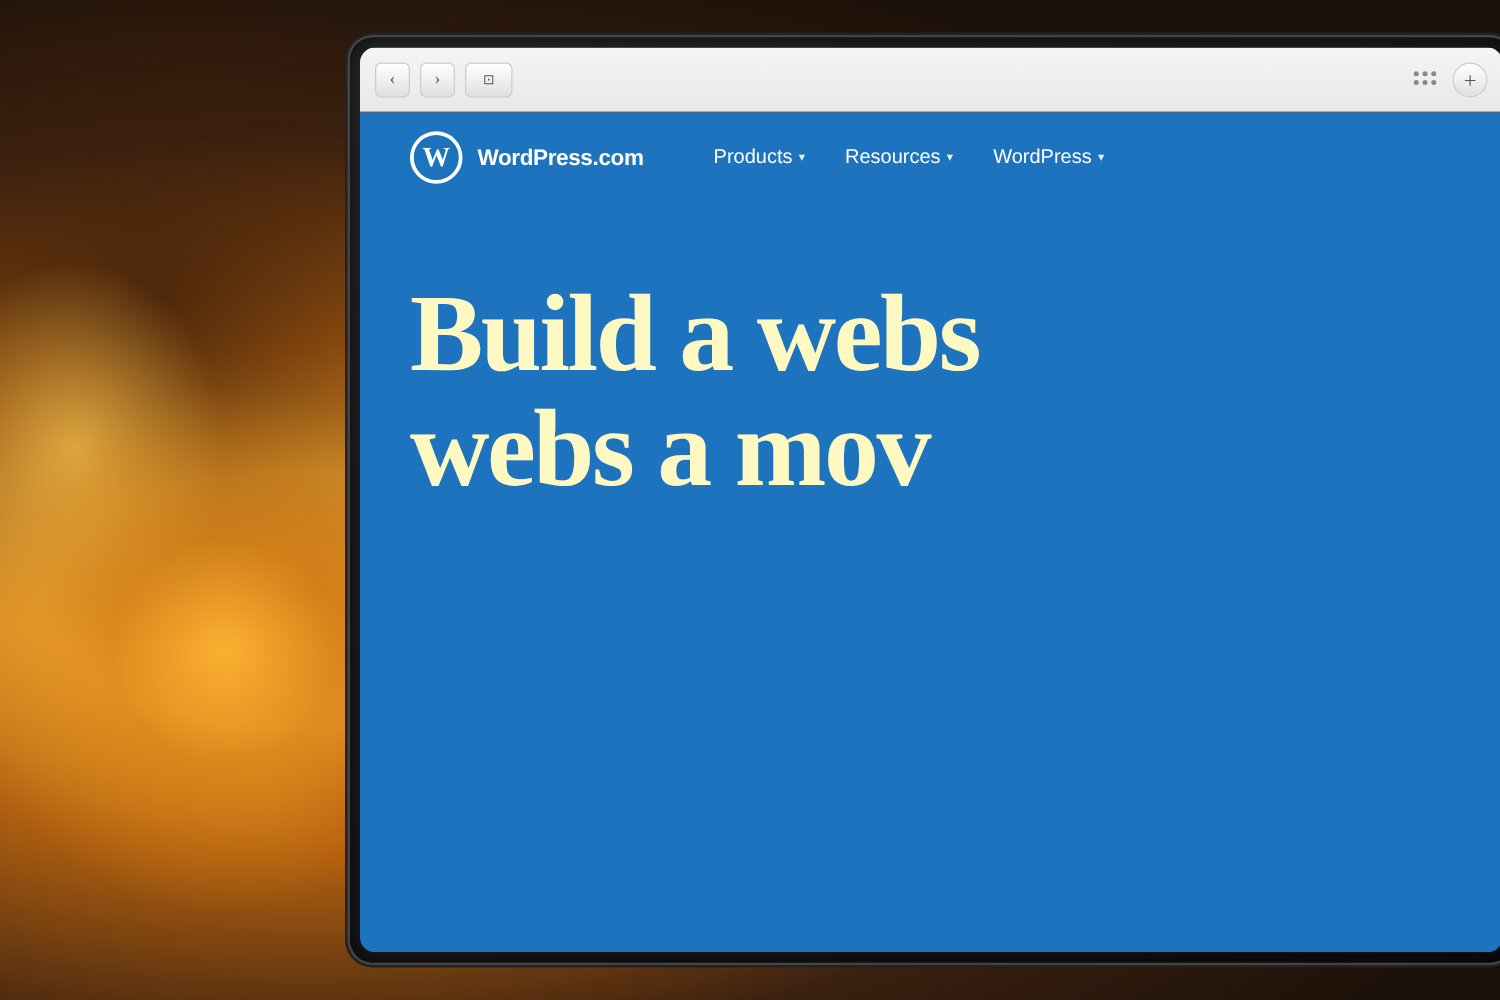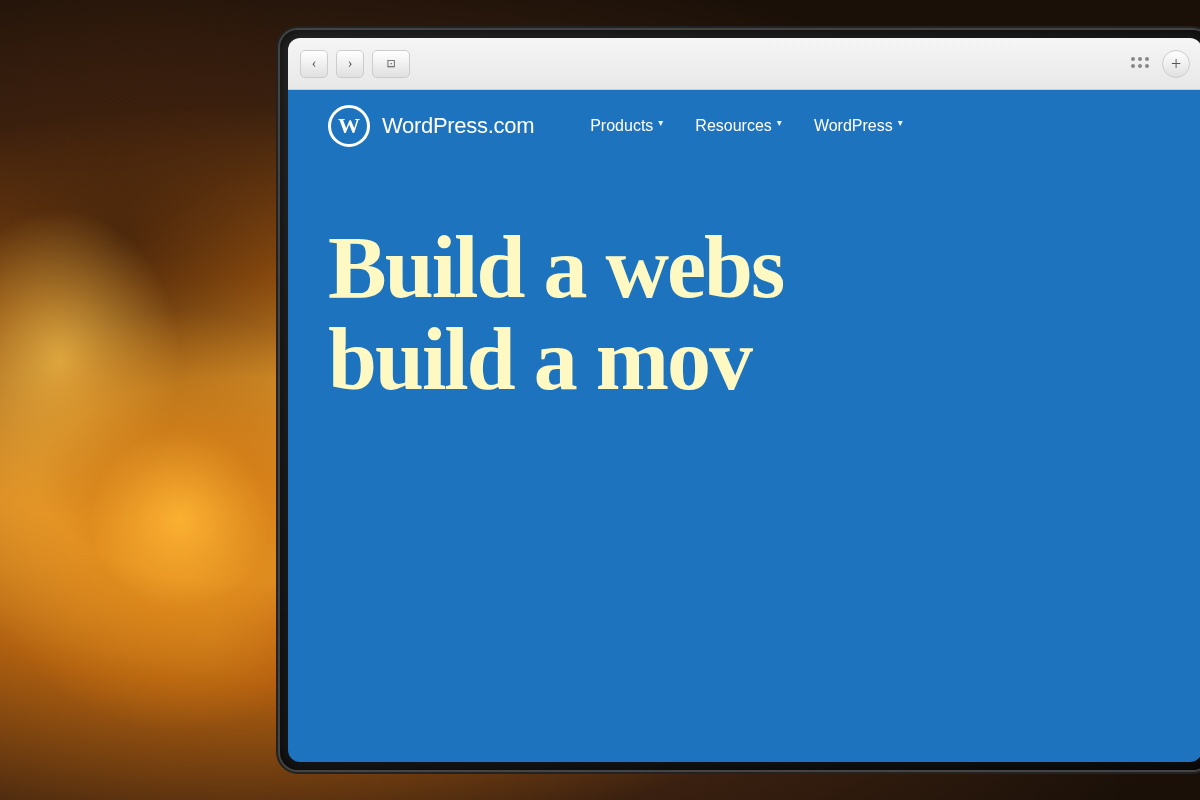--- a/index.html
+++ b/index.html
@@ -160,38 +160,39 @@
       align-items: center;
       justify-content: center;
       color: white;
       font-size: 22px;
       font-weight: bold;
       font-family: serif;
     }
 
     .wp-logo-text {
       color: white;
-      font-size: 22px;
-      font-weight: 400;
+      font-size: 18px;
+      font-weight: 700;
       font-family: -apple-system, BlinkMacSystemFont, sans-serif;
       letter-spacing: -0.3px;
     }
 
     .nav-links {
       display: flex;
       gap: 0;
       align-items: center;
     }
 
     .nav-item {
       color: white;
       font-size: 16px;
       font-family: -apple-system, BlinkMacSystemFont, sans-serif;
       padding: 8px 16px;
       display: flex;
+      align-items: center;
       gap: 5px;
       cursor: pointer;
       white-space: nowrap;
     }
 
     .nav-item .chevron {
       font-size: 10px;
       opacity: 0.9;
     }
 
@@ -264,20 +265,20 @@
           <div class="nav-item">
             <span>WordPress</span>
             <span class="chevron">▾</span>
           </div>
         </div>
       </nav>
 
       <div class="hero-section">
         <div class="hero-text">
           <div>Build a webs</div>
-          <div>build a mov</div>
+          <div>webs a mov</div>
         </div>
       </div>
 
     </div>
 
   </div>
 </div>
 
 </body></html>

